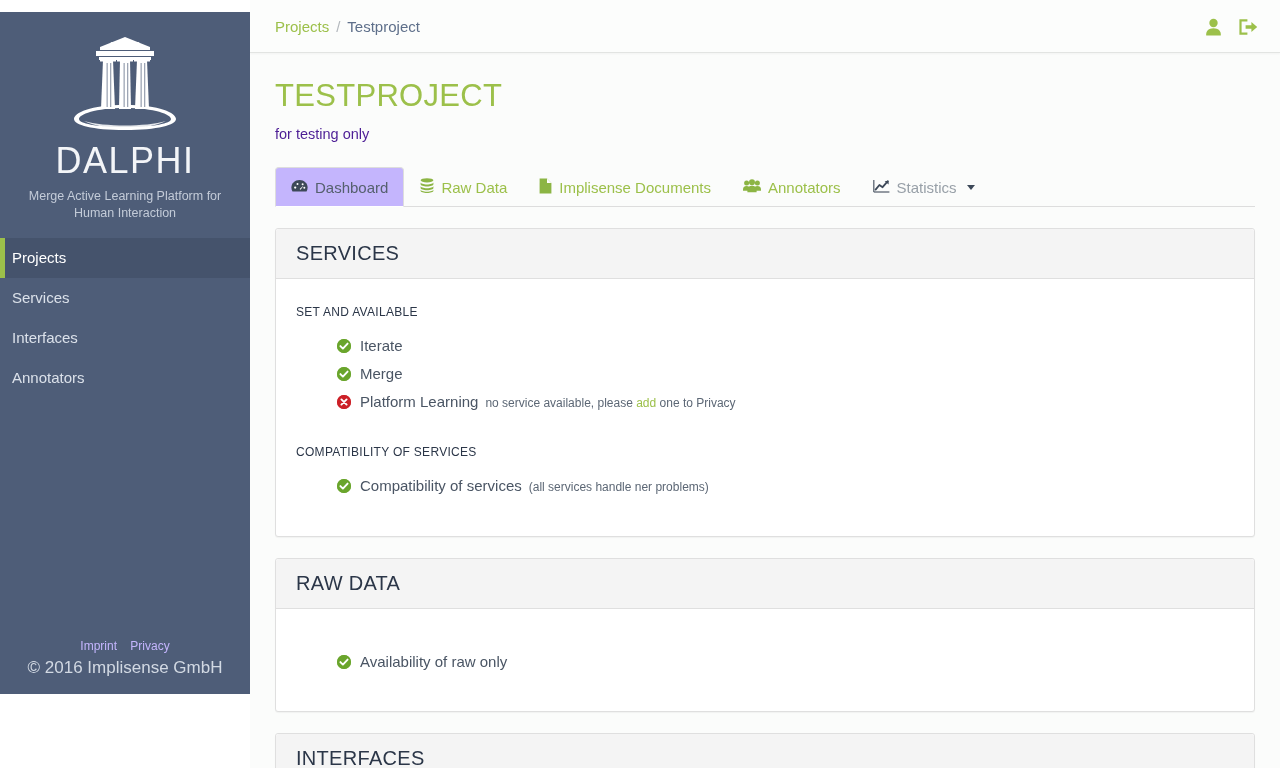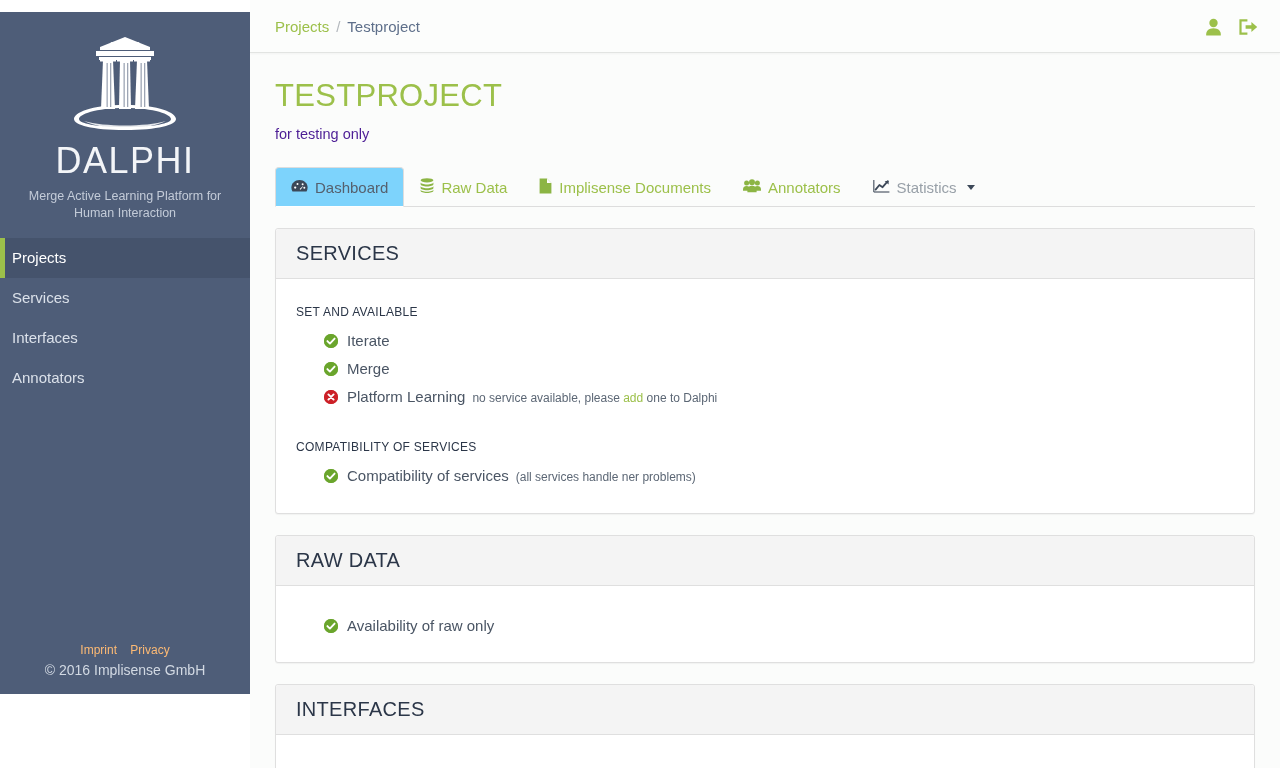--- a/index.html
+++ b/index.html
@@ -60,23 +60,23 @@
     content: "";
     position: absolute; left: 0; top: 0;
     width: 5px; height: 40px;
     background: #9cc04a;
   }
   #sidebar-footer {
     position: absolute; bottom: 16px; left: 0; width: 250px;
     text-align: center;
   }
   .footer-link {
-    color: #fdba74; font-size: 12px; text-decoration: none; cursor: pointer;
-  }
-  #copyright { color: #d2d9e3; font-size: 14px; margin-top: 4px; }
+    color: #c4b5fd; font-size: 12px; text-decoration: none; cursor: pointer;
+  }
+  #copyright { color: #d2d9e3; font-size: 17px; margin-top: 4px; }
 
   
   #main {
     position: absolute; left: 250px; top: 0;
     width: 1030px; height: 768px;
     background: #fbfcfb;
     overflow: hidden;
   }
   #topbar {
     position: relative;
@@ -131,21 +131,21 @@
     padding: 0 15px;
     font-size: 15px;
     color: #9cc04a;
     text-decoration: none;
     cursor: pointer;
     border: 1px solid transparent;
     border-radius: 4px 4px 0 0;
     margin-bottom: -1px;
   }
   .tab.active {
-    background: #7dd3fc;
+    background: #c4b5fd;
     border-color: #dddddd;
     border-bottom-color: #ffffff;
     color: #55606e;
   }
   .tab.muted { color: #98a0a8; }
   .caret {
     display:inline-block;
     width:0;height:0;margin-left:3px;
     border-left:4px solid transparent;
     border-right:4px solid transparent;
@@ -176,21 +176,21 @@
   .panel-body { padding: 26px 20px 22px 20px; }
   .section-label {
     font-size: 12px;
     color: #2b3648;
     font-weight: 400;
     letter-spacing: 0.3px;
     margin: 0 0 8px 0;
     text-transform: uppercase;
   }
   .section-label.second { margin-top: 28px; }
-  .check-list { list-style: none; margin: 0; padding: 0 0 0 28px; }
+  .check-list { list-style: none; margin: 13px; padding: 0 0 0 28px; }
   .check-item {
     display: flex; align-items: baseline;
     padding: 3px 0;
     font-size: 15px;
     color: #4a5564;
     line-height: 22px;
   }
   .status-icon {
     flex: none;
     width: 14px; height: 14px;
@@ -405,21 +405,21 @@
             <span class="item-label">Merge</span>
           </li>
           <li class="check-item">
             <span class="status-icon err">
               <svg width="14" height="14" viewBox="0 0 14 14" aria-hidden="true">
                 <circle cx="7" cy="7" r="7" fill="#cc2027"></circle>
                 <path d="M4.4 4.4 L 9.6 9.6 M9.6 4.4 L 4.4 9.6" stroke="#ffffff" stroke-width="1.9" fill="none" stroke-linecap="round"></path>
               </svg>
             </span>
             <span class="item-label">Platform Learning</span>
-            <span class="item-note"><span>no service available, please </span><a class="inline-link" href="#">add</a><span> one to Dalphi</span></span>
+            <span class="item-note"><span>no service available, please </span><a class="inline-link" href="#">add</a><span> one to Privacy</span></span>
           </li>
         </ul>
 
         <h3 class="section-label second">COMPATIBILITY OF SERVICES</h3>
         <ul class="check-list">
           <li class="check-item">
             <span class="status-icon ok">
               <svg width="14" height="14" viewBox="0 0 14 14" aria-hidden="true">
                 <circle cx="7" cy="7" r="7" fill="#6aa52c"></circle>
                 <path d="M3.4 7.1 L 5.9 9.6 L 10.6 4.6" stroke="#ffffff" stroke-width="1.9" fill="none" stroke-linecap="round" stroke-linejoin="round"></path>

